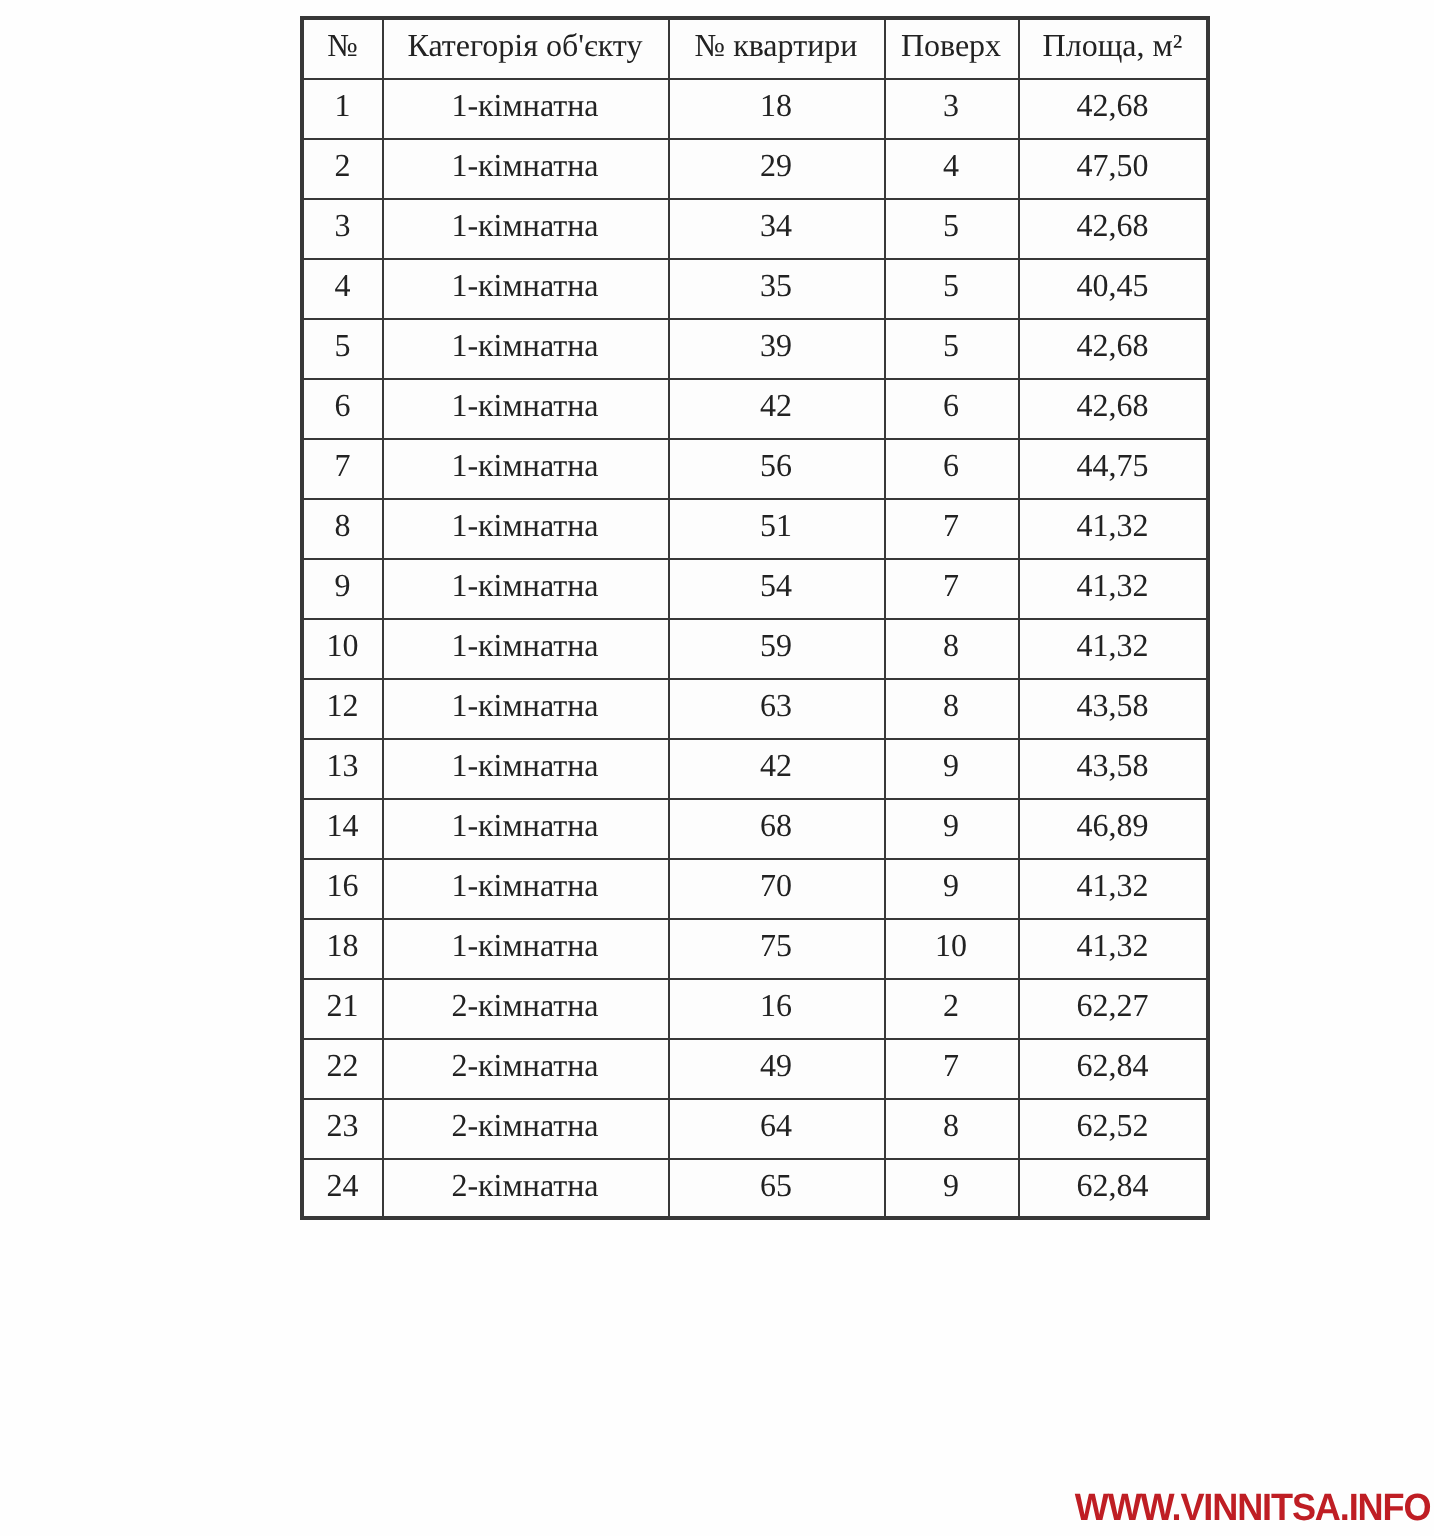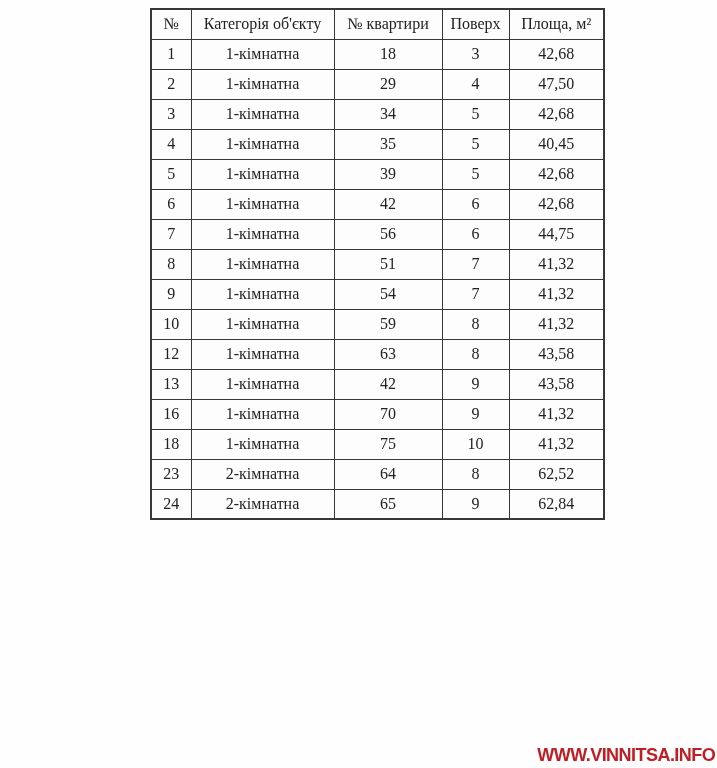--- a/index.html
+++ b/index.html
@@ -152,32 +152,53 @@
             <td>43,58</td>
           </tr>
           <tr>
             <td>13</td>
             <td>1-кімнатна</td>
             <td>42</td>
             <td>9</td>
             <td>43,58</td>
           </tr>
           <tr>
+            <td>14</td>
+            <td>1-кімнатна</td>
+            <td>68</td>
+            <td>9</td>
+            <td>46,89</td>
+          </tr>
+          <tr>
             <td>16</td>
             <td>1-кімнатна</td>
             <td>70</td>
             <td>9</td>
             <td>41,32</td>
           </tr>
           <tr>
             <td>18</td>
             <td>1-кімнатна</td>
             <td>75</td>
             <td>10</td>
             <td>41,32</td>
+          </tr>
+          <tr>
+            <td>21</td>
+            <td>2-кімнатна</td>
+            <td>16</td>
+            <td>2</td>
+            <td>62,27</td>
+          </tr>
+          <tr>
+            <td>22</td>
+            <td>2-кімнатна</td>
+            <td>49</td>
+            <td>7</td>
+            <td>62,84</td>
           </tr>
           <tr>
             <td>23</td>
             <td>2-кімнатна</td>
             <td>64</td>
             <td>8</td>
             <td>62,52</td>
           </tr>
           <tr>
             <td>24</td>

